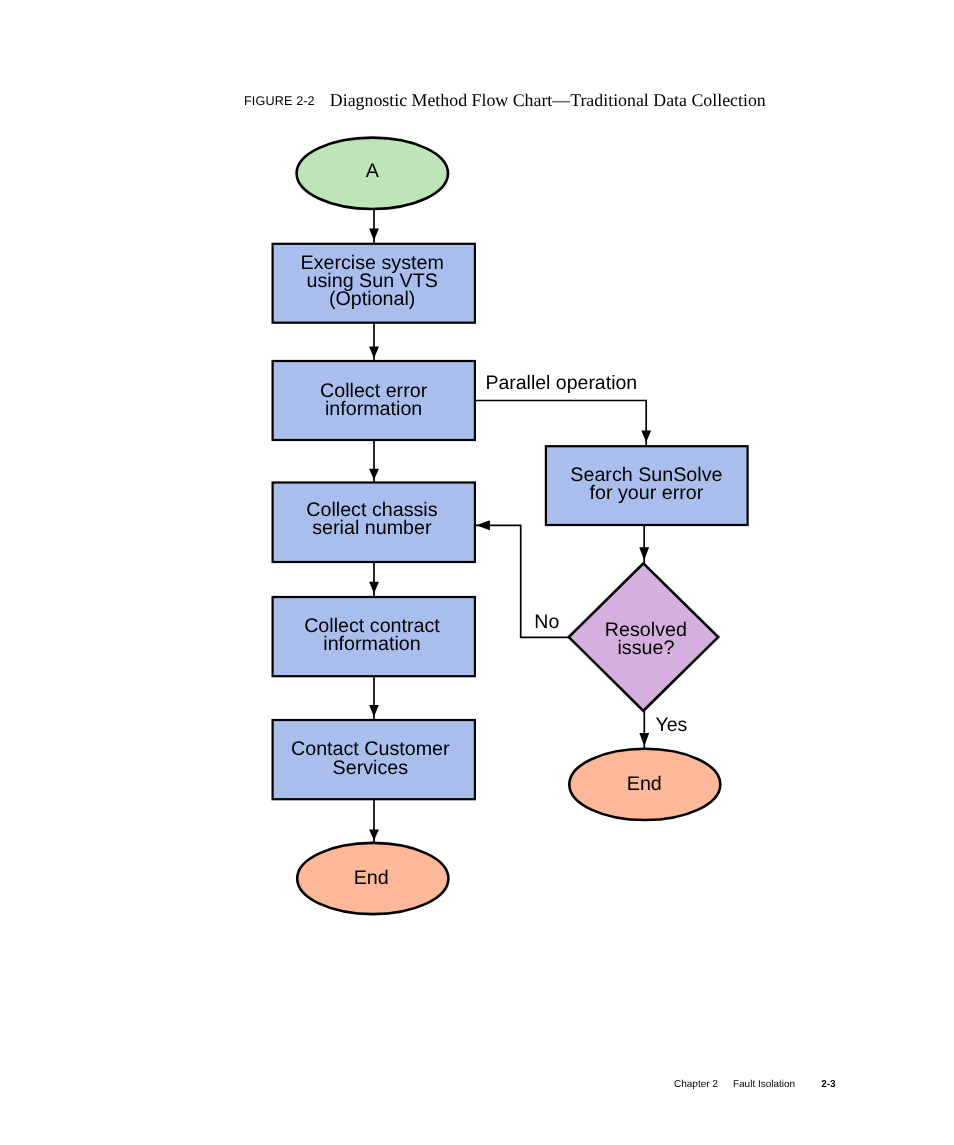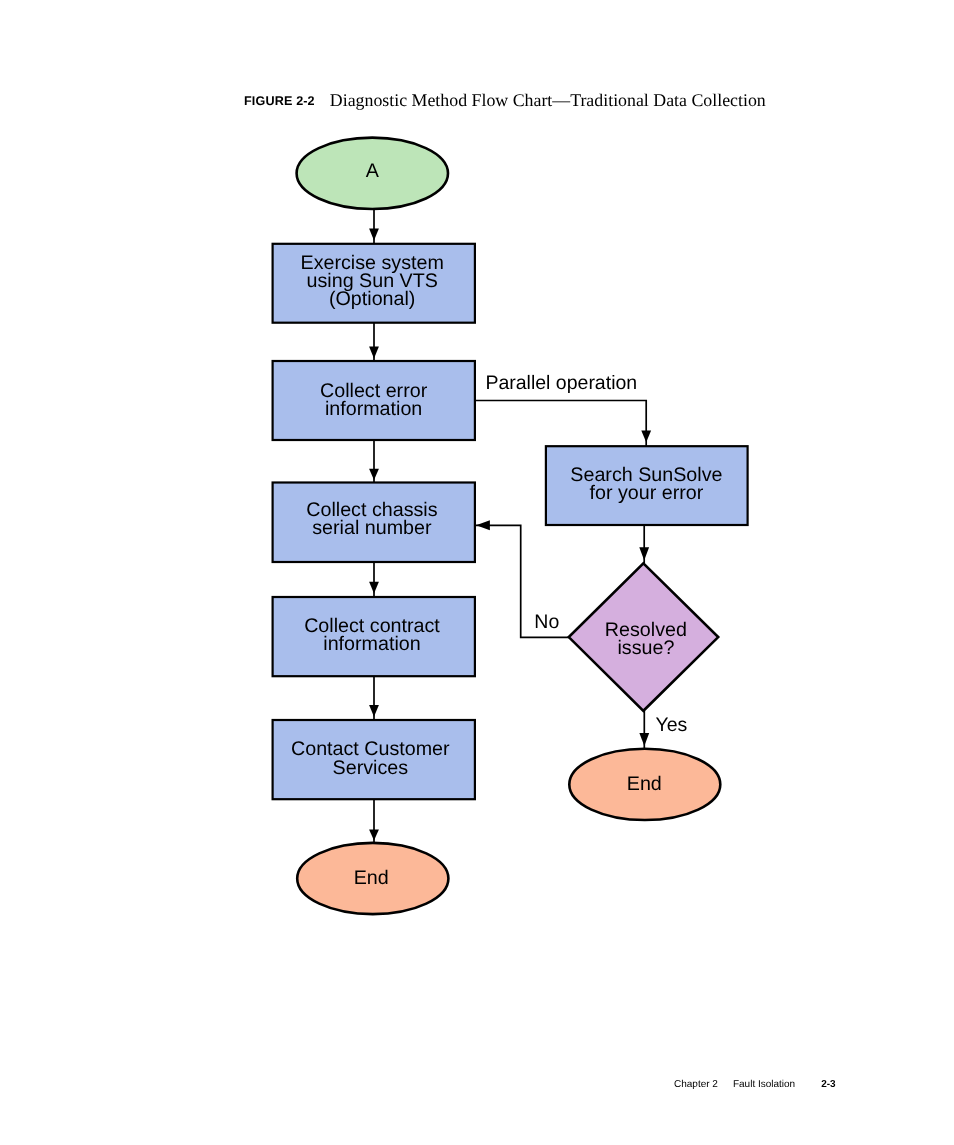--- a/index.html
+++ b/index.html
@@ -4,21 +4,21 @@
 <title>Diagnostic Method Flow Chart</title>
 <style>
   html,body{margin:0;padding:0;}
   body{width:954px;height:1145px;background:#ffffff;position:relative;
        font-family:"Liberation Sans",sans-serif;-webkit-font-smoothing:antialiased;
        text-rendering:geometricPrecision;}
   .page{position:absolute;left:0;top:0;width:954px;height:1145px;overflow:hidden;}
 
   
   #figcaption{position:absolute;left:244px;top:91.6px;white-space:nowrap;line-height:1;}
-  #figcaption .lbl{font-family:"Liberation Sans",sans-serif;font-weight:bold;font-size:12.6px;
+  #figcaption .lbl{font-family:"Liberation Sans",sans-serif;font-weight:normal;font-size:12.6px;
       letter-spacing:.15px;vertical-align:baseline;position:relative;top:-1px;}
   #figcaption .gap{display:inline-block;width:15px;}
   #figcaption .ttl{font-family:"Liberation Serif",serif;font-size:17.85px;vertical-align:baseline;}
 
   
   #flow{position:absolute;left:0;top:0;shape-rendering:geometricPrecision;}
   #flow .sh{stroke:#000;}
   #flow .rc{fill:#a9beec;stroke-width:2.2;}
   #flow .el{stroke-width:2.6;}
   #flow .dm{fill:#d5afde;stroke-width:2.6;stroke-linejoin:miter;}

